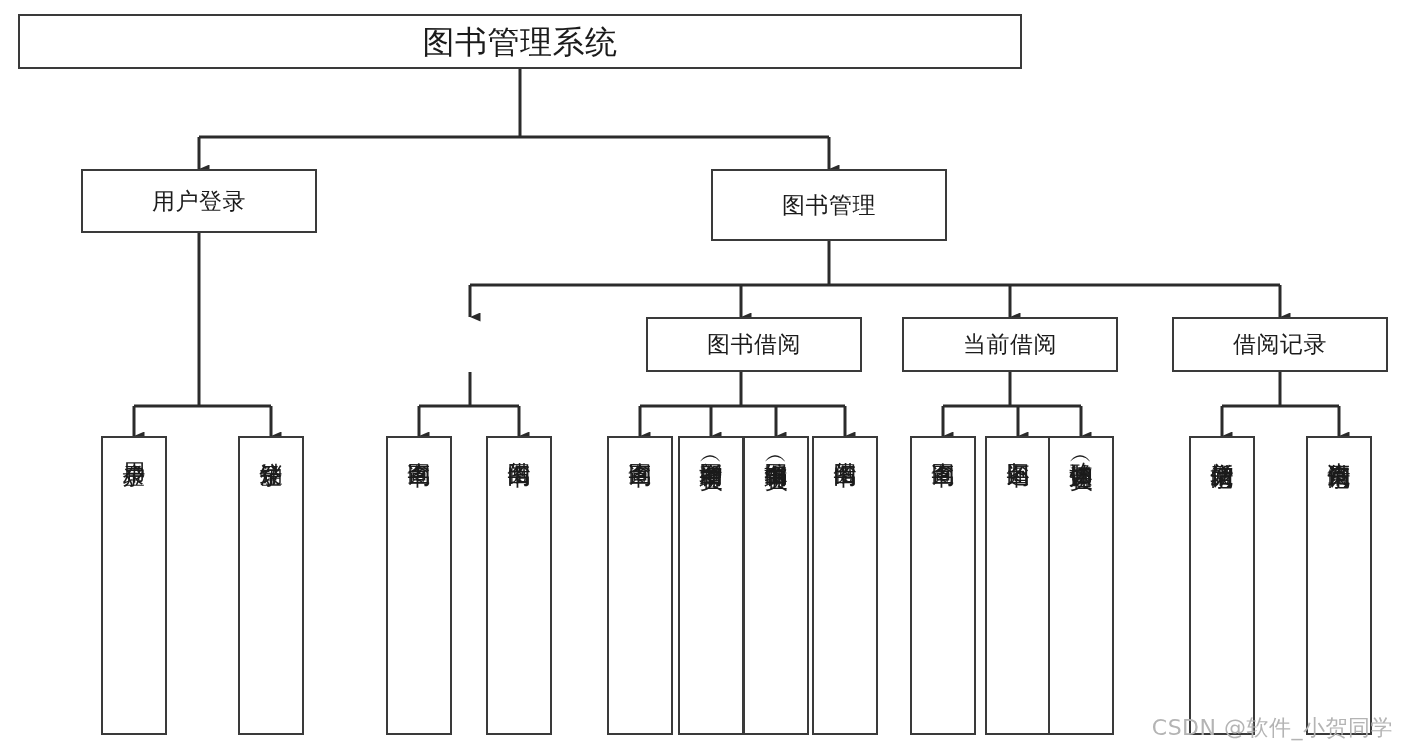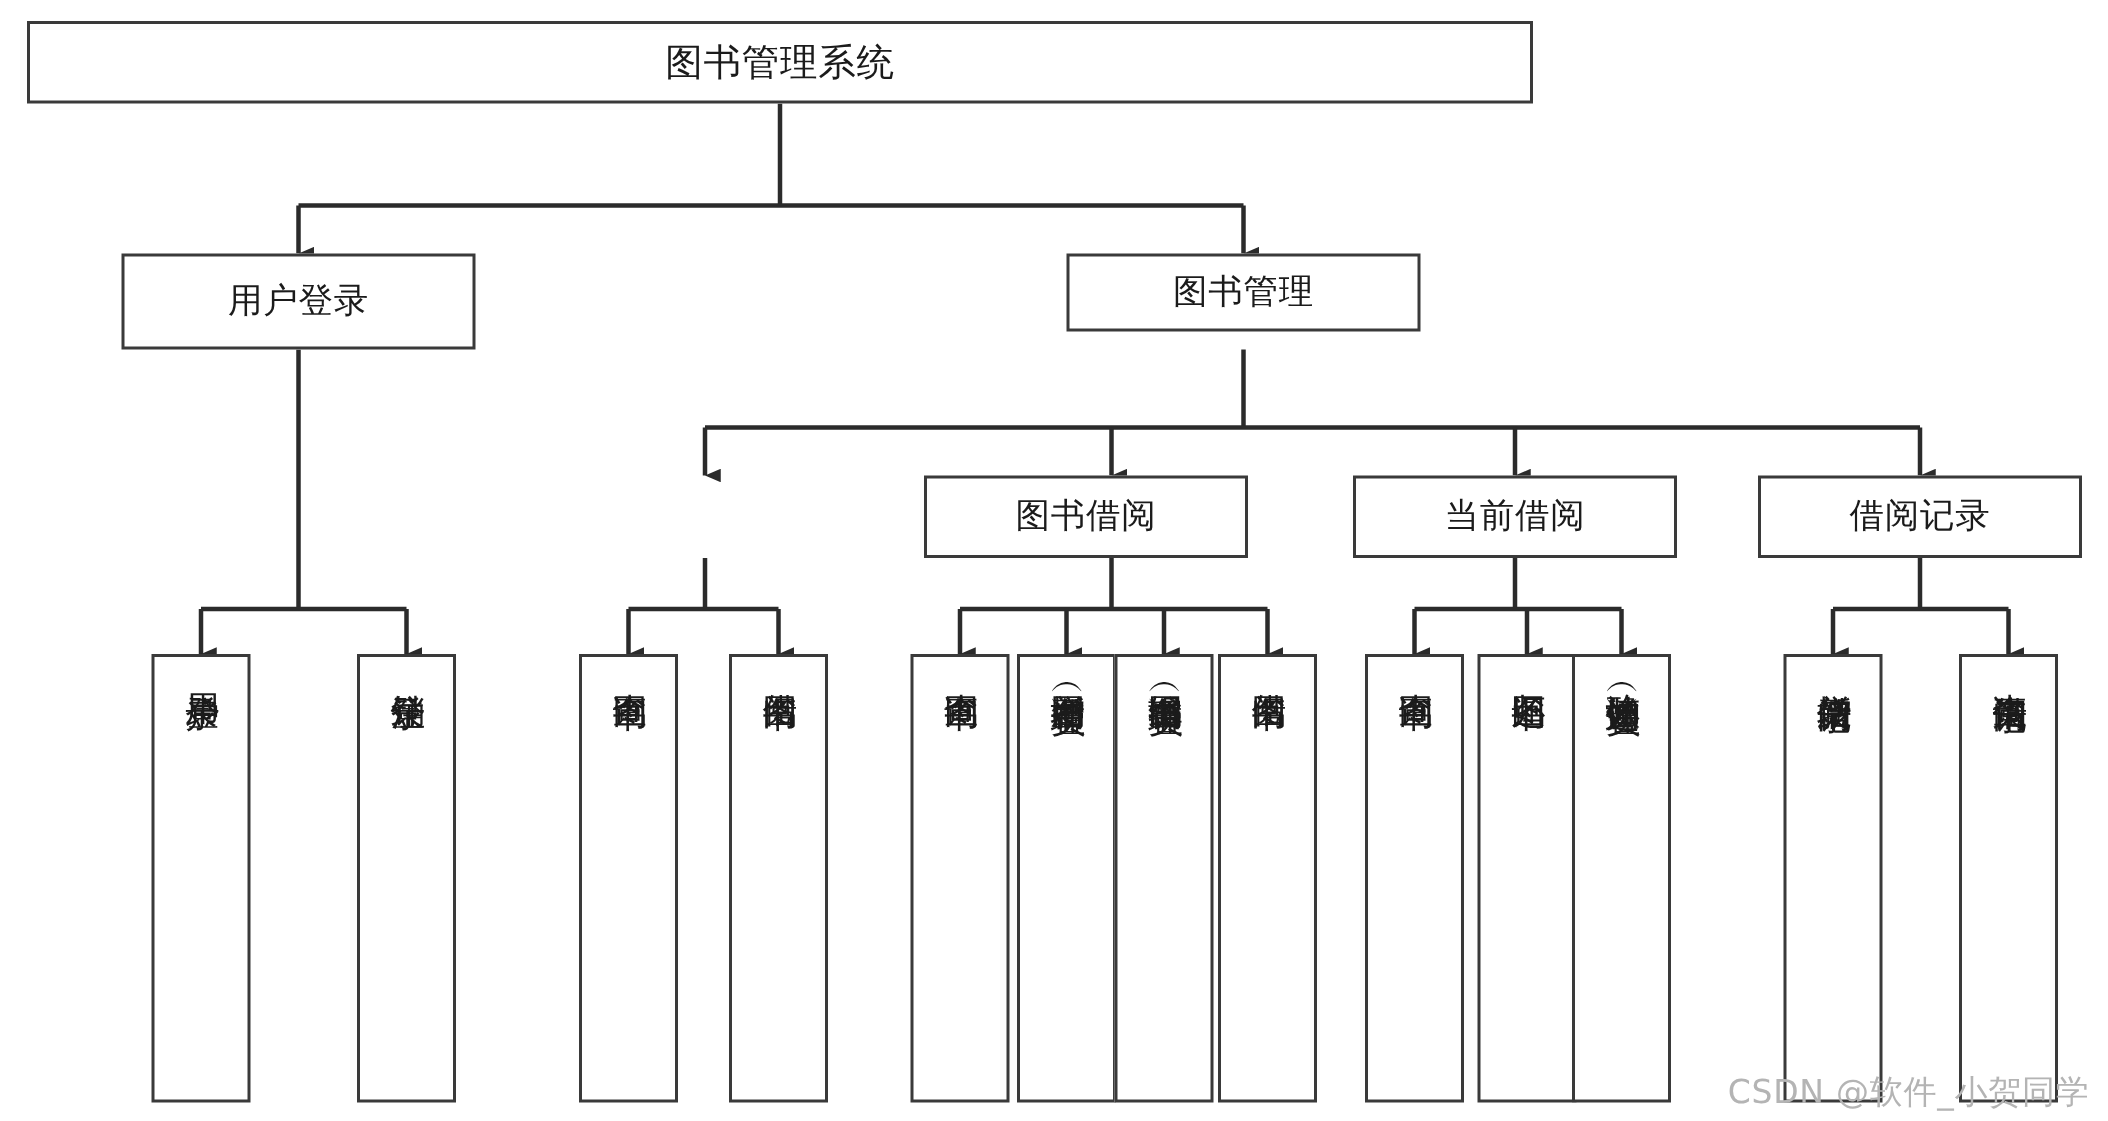--- a/index.html
+++ b/index.html
@@ -50,21 +50,21 @@
   .node.vertical .node-label {
     writing-mode: vertical-rl;
     text-orientation: upright;
     font-size: 23px;
     line-height: 1.18;
     letter-spacing: 1px;
     white-space: nowrap;
     max-height: 280px;
   }
   .node.root .node-label {
-    font-size: 25px;
+    font-size: 32px;
   }
   #watermark {
     position: absolute;
     right: 12px;
     bottom: 4px;
     font-size: 22px;
     color: #b4b4b4;
     z-index: 5;
     white-space: nowrap;
     letter-spacing: 0.5px;
@@ -118,25 +118,25 @@
       </g>
   </svg>
 
   <div class="node root horizontal" style="left:18px; top:14px; width:1004px; height:55px;">
     <span class="node-label">图书管理系统</span>
   </div>
 
   <div class="node horizontal" style="left:81px; top:169px; width:236px; height:64px;">
     <span class="node-label">用户登录</span>
   </div>
-  <div class="node horizontal" style="left:711px; top:169px; width:236px; height:52px;">
+  <div class="node horizontal" style="left:711px; top:169px; width:236px; height:72px;">
     <span class="node-label">图书管理</span>
   </div>
 
-  <div class="node horizontal" style="left:616px; top:317px; width:216px; height:55px;">
+  <div class="node horizontal" style="left:646px; top:317px; width:216px; height:55px;">
     <span class="node-label">图书借阅</span>
   </div>
   <div class="node horizontal" style="left:1172px; top:317px; width:216px; height:55px;">
     <span class="node-label">借阅记录</span>
   </div>
   <div class="node horizontal" style="left:902px; top:317px; width:216px; height:55px;">
     <span class="node-label">当前借阅</span>
   </div>
 
   <div class="node vertical" style="left:101px; top:436px; width:66px; height:299px;">

